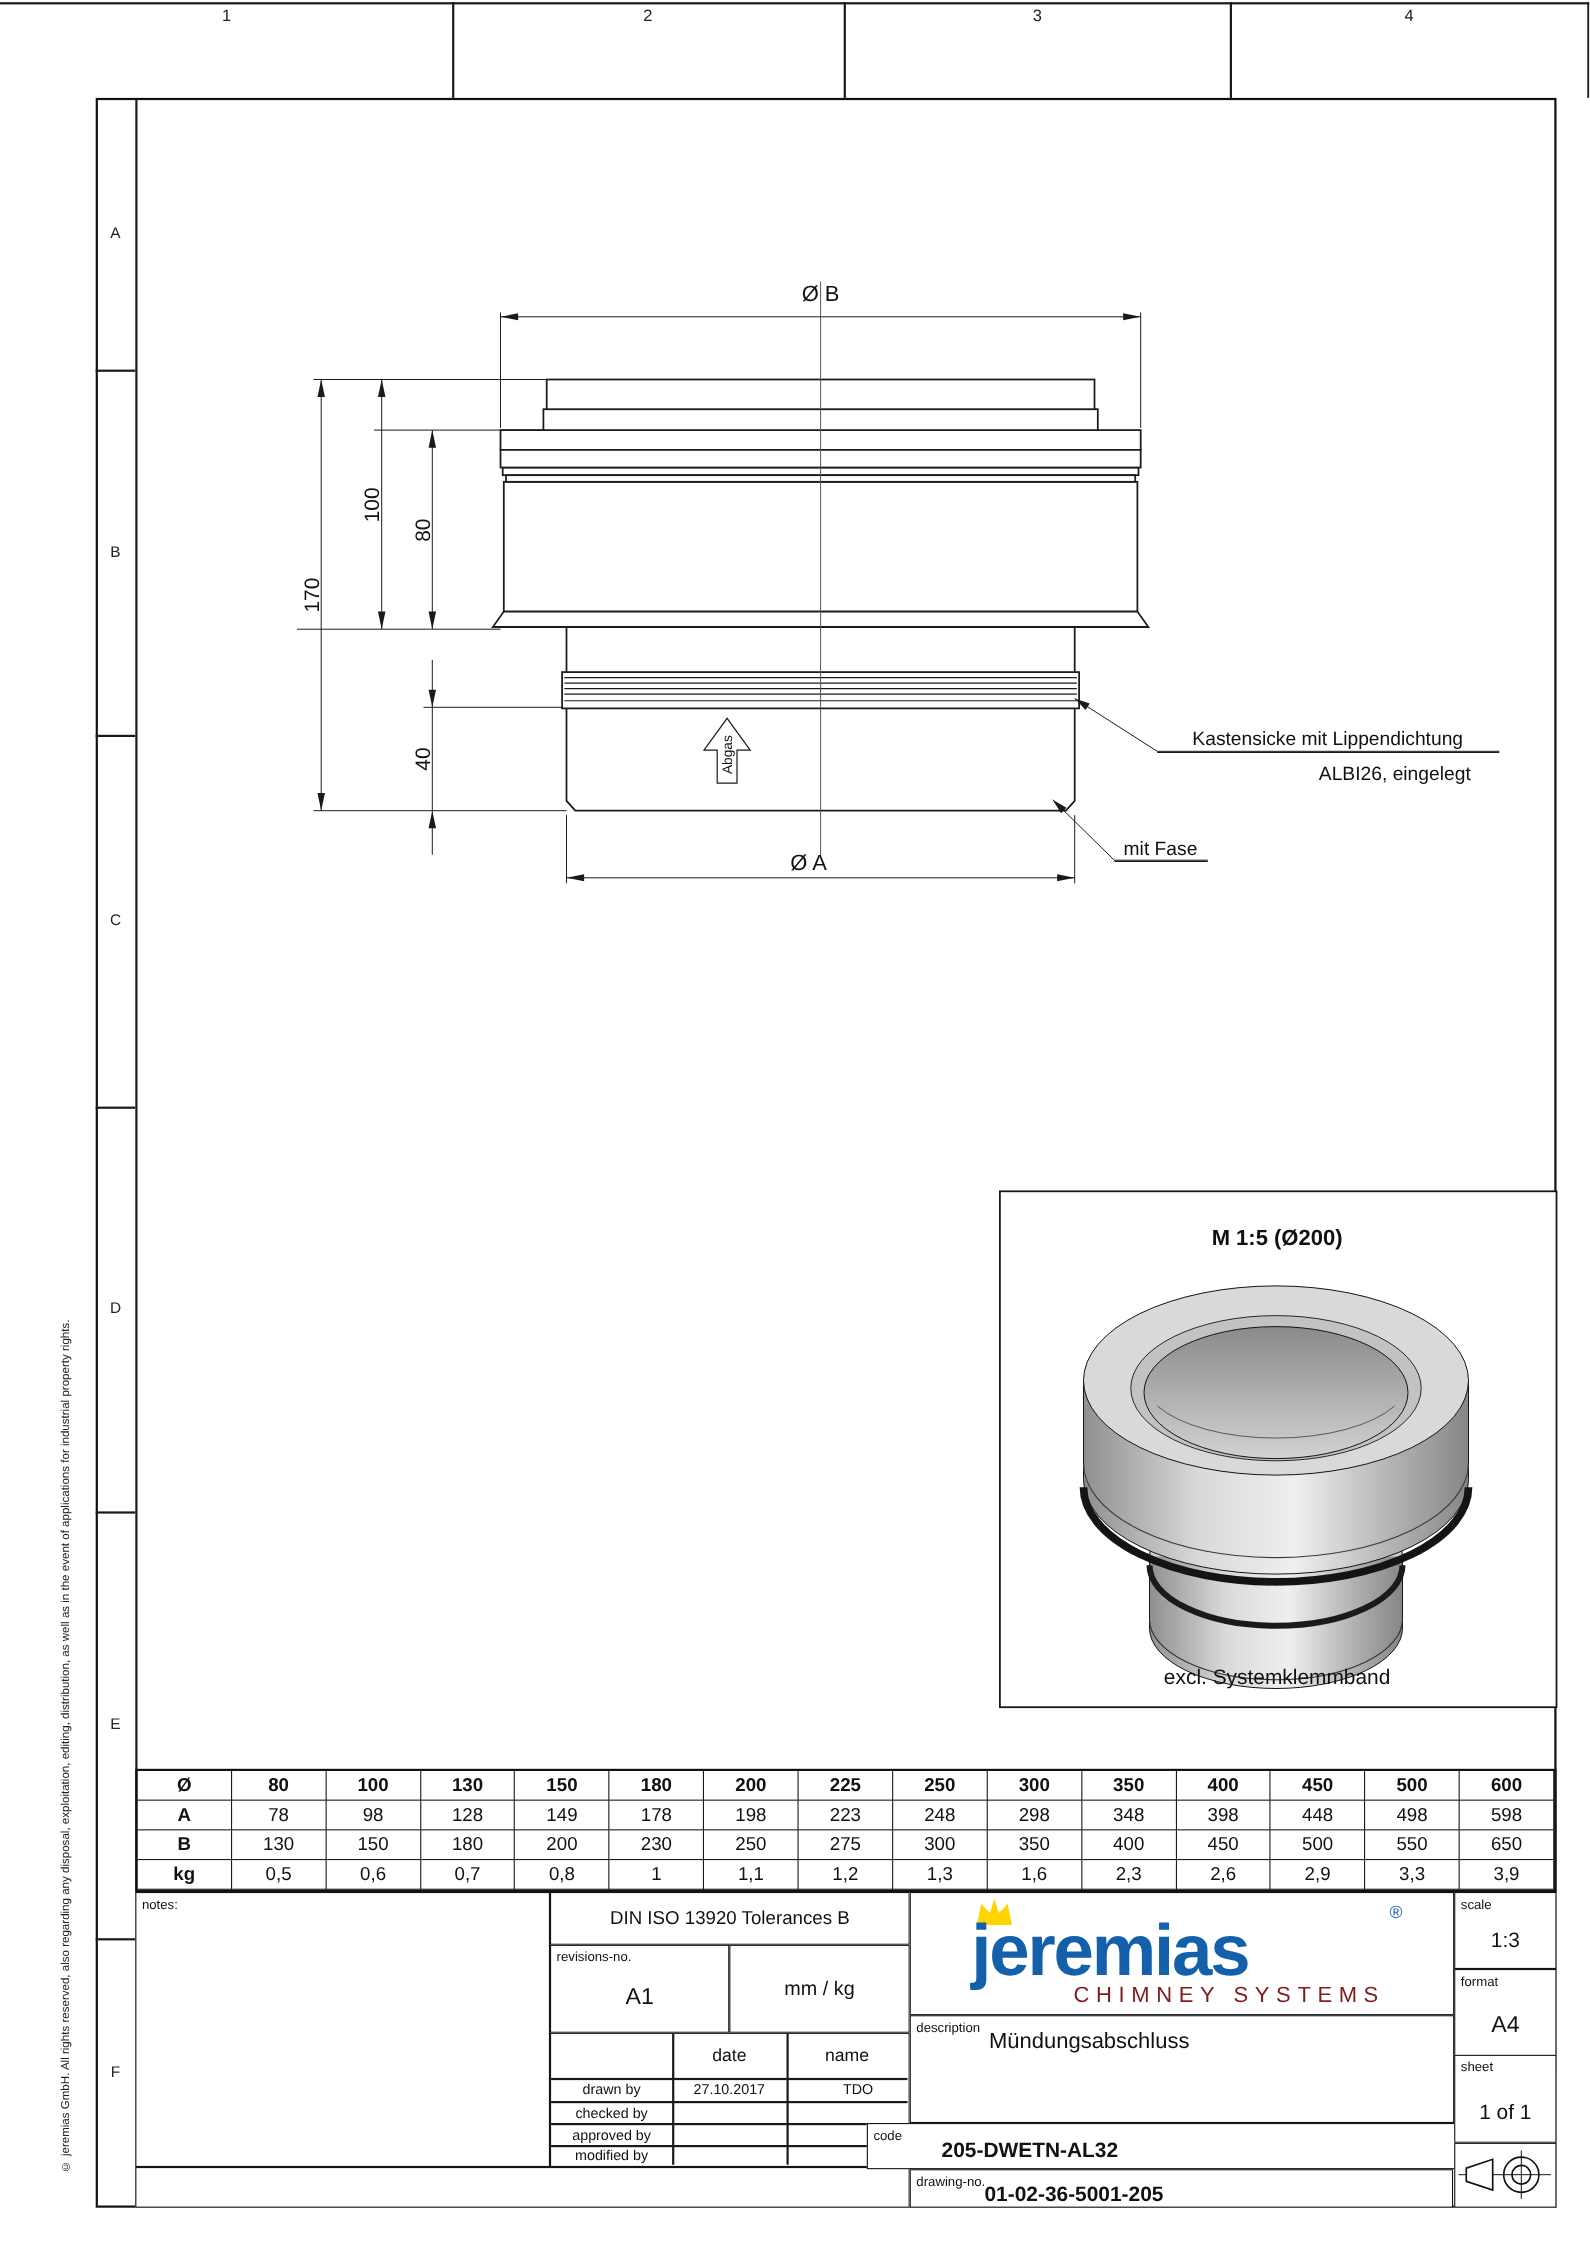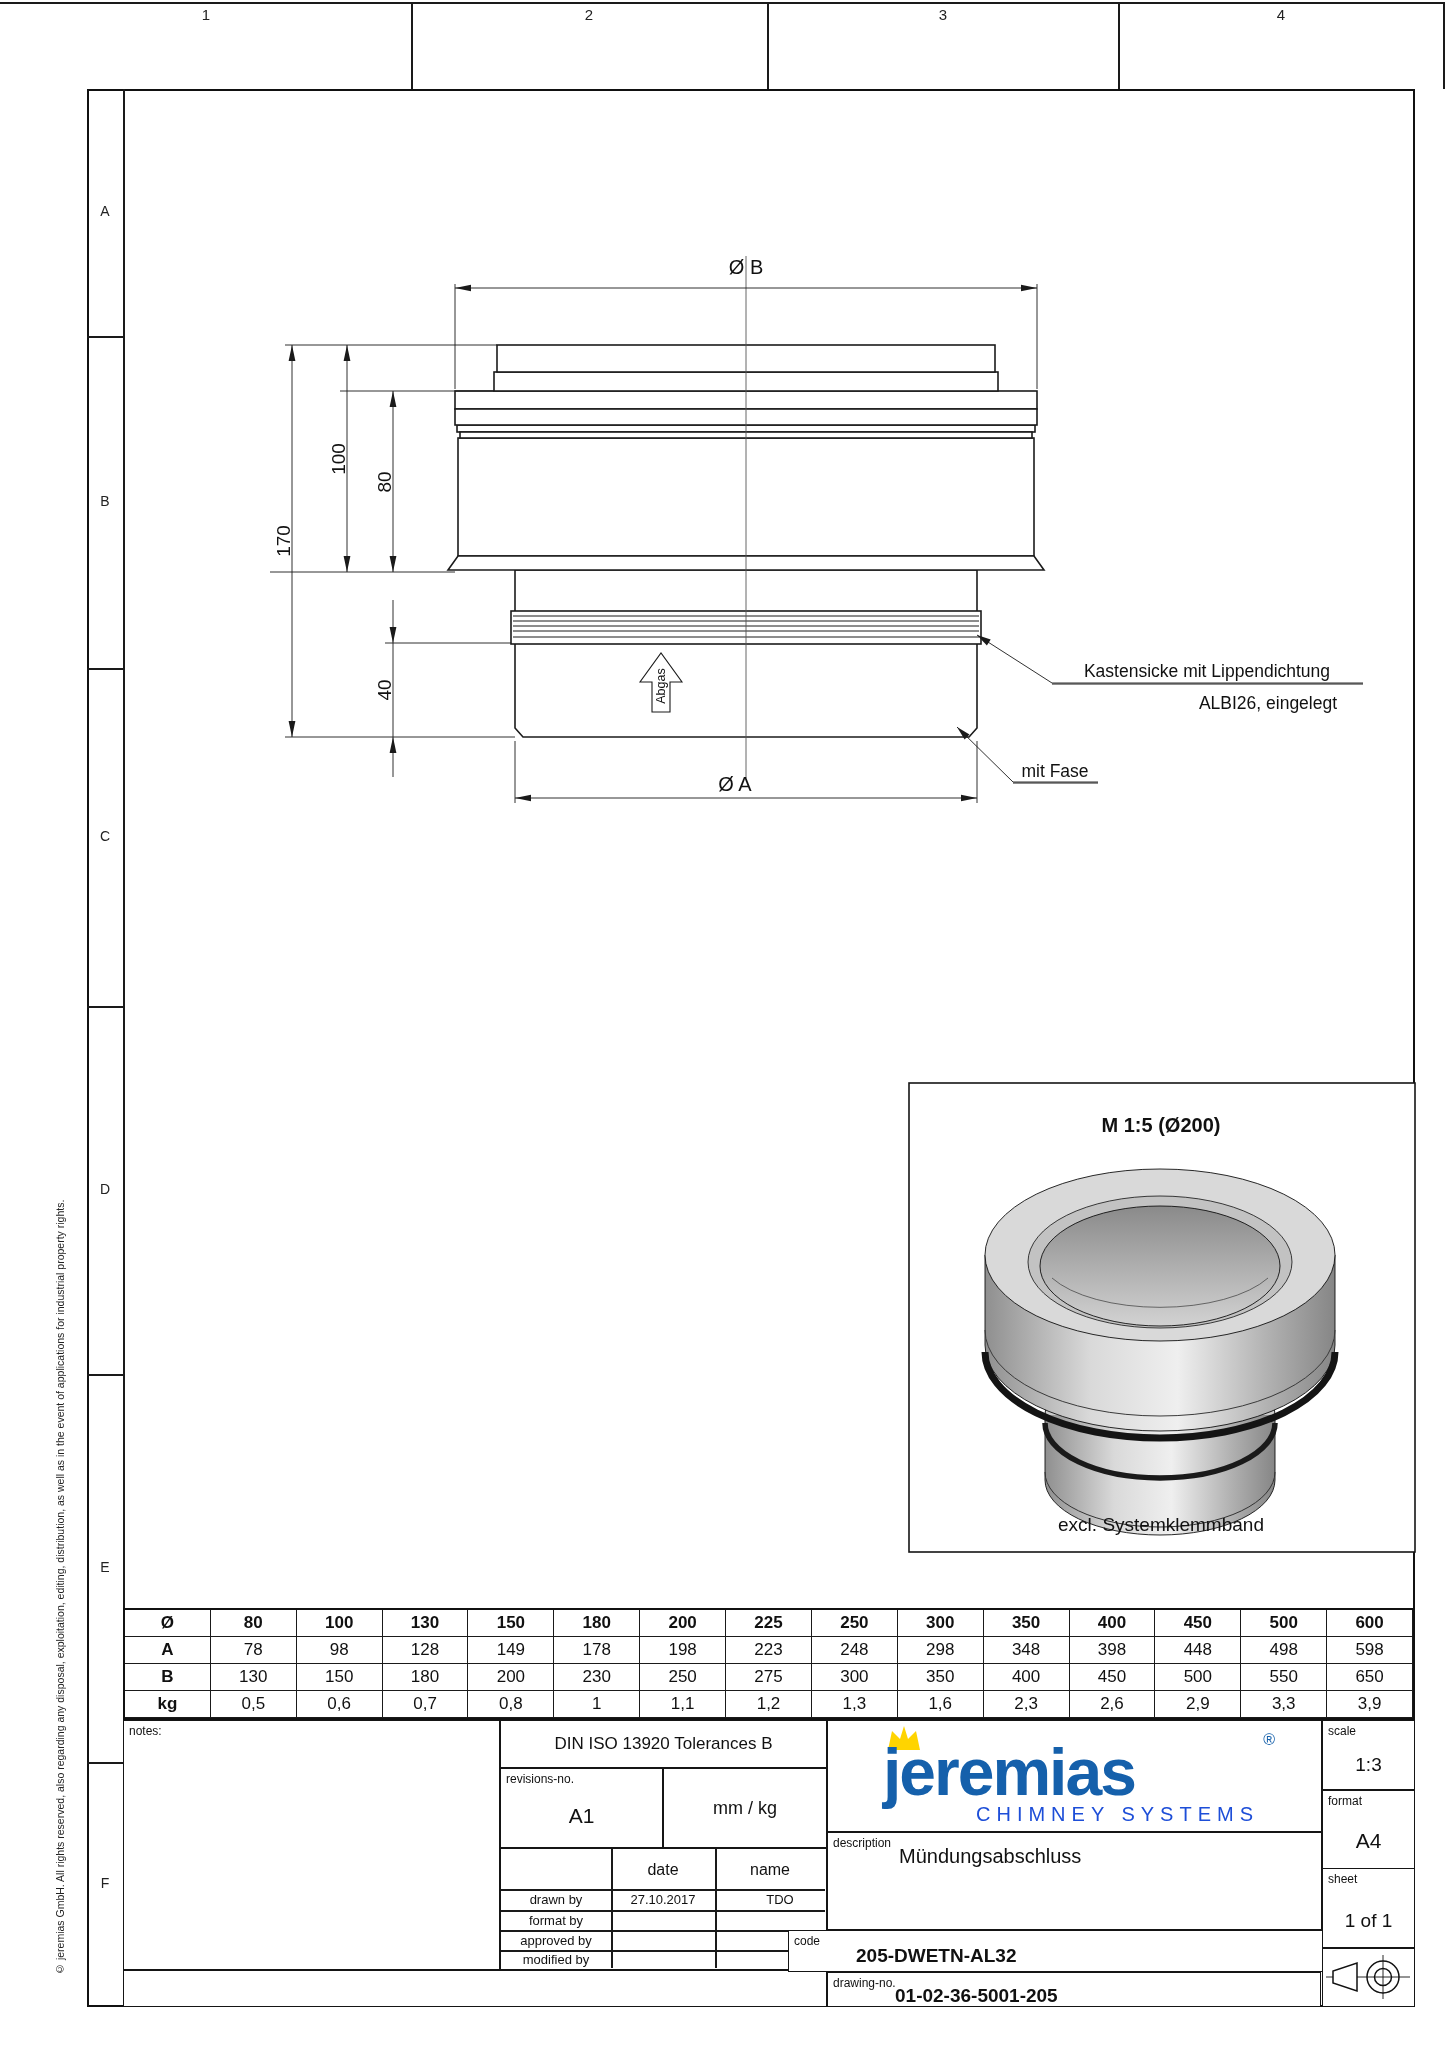--- a/index.html
+++ b/index.html
@@ -23,21 +23,21 @@
   .tcell{border-right:1.5px solid #1a1a1a;border-bottom:1.5px solid #1a1a1a;
          display:flex;align-items:center;justify-content:center;font-size:17px;}
   .tcell.bold{font-weight:bold;}
   
   .tb{position:absolute;border:1.3px solid #151515;box-sizing:border-box;background:#fff;}
   .tb .lab{position:absolute;left:5px;top:3px;font-size:12px;color:#111;}
   .cen{display:flex;align-items:center;justify-content:center;}
   .btxt{position:absolute;font-size:13px;}
   .logo-name{position:absolute;left:55px;top:18px;font-size:66px;font-weight:bold;
              letter-spacing:-2px;line-height:1;}
-  .logo-tag{position:absolute;right:62px;top:82px;font-size:20px;letter-spacing:6px;color:#1d4ed8;}
+  .logo-tag{position:absolute;right:62px;top:82px;font-size:20px;letter-spacing:6px;color:#7f1d1d;}
   .logo-reg{position:absolute;right:46px;top:10px;font-size:16px;}
 </style>
 </head>
 <body>
 
 <div class="page">
 
   <div class="hline" style="left:0;top:2px;width:1445px;"></div>
   <div class="vline" style="left:411px;top:2px;height:87px;"></div>
   <div class="vline" style="left:767px;top:2px;height:87px;"></div>
@@ -262,21 +262,21 @@
     <div class="vline" style="left:214px;top:0;height:119px;"></div>
     <div class="hline" style="left:0;top:40px;width:324px;"></div>
     <div class="hline" style="left:0;top:61px;width:324px;"></div>
     <div class="hline" style="left:0;top:81px;width:324px;"></div>
     <div class="hline" style="left:0;top:101px;width:324px;"></div>
     <div class="btxt cen" style="left:110px;top:6px;width:104px;height:30px;font-size:16px;">date</div>
     <div class="btxt cen" style="left:214px;top:6px;width:110px;height:30px;font-size:16px;">name</div>
     <div class="btxt cen" style="left:0;top:41px;width:110px;height:19px;">drawn by</div>
     <div class="btxt cen" style="left:110px;top:41px;width:104px;height:19px;">27.10.2017</div>
     <div class="btxt cen" style="left:214px;top:41px;width:130px;height:19px;">TDO</div>
-    <div class="btxt cen" style="left:0;top:62px;width:110px;height:18px;">format by</div>
+    <div class="btxt cen" style="left:0;top:62px;width:110px;height:18px;">checked by</div>
     <div class="btxt cen" style="left:0;top:82px;width:110px;height:18px;">approved by</div>
     <div class="btxt cen" style="left:0;top:102px;width:110px;height:17px;">modified by</div>
   </div>
 
   <div class="tb" style="left:827px;top:1720px;width:495px;height:112px;">
     <svg width="38" height="28" style="left: 58px; top: 3px; position: absolute;">
       <polygon points="2,26 6,7 14,15 18,2 22,15 30,7 34,26" fill="#ffd400"></polygon>
     </svg>
     <div class="logo-name" style="color:#1560ab;text-align:center;">jeremias</div>
     <div class="logo-reg" style="color:#1560ab;">®</div>

